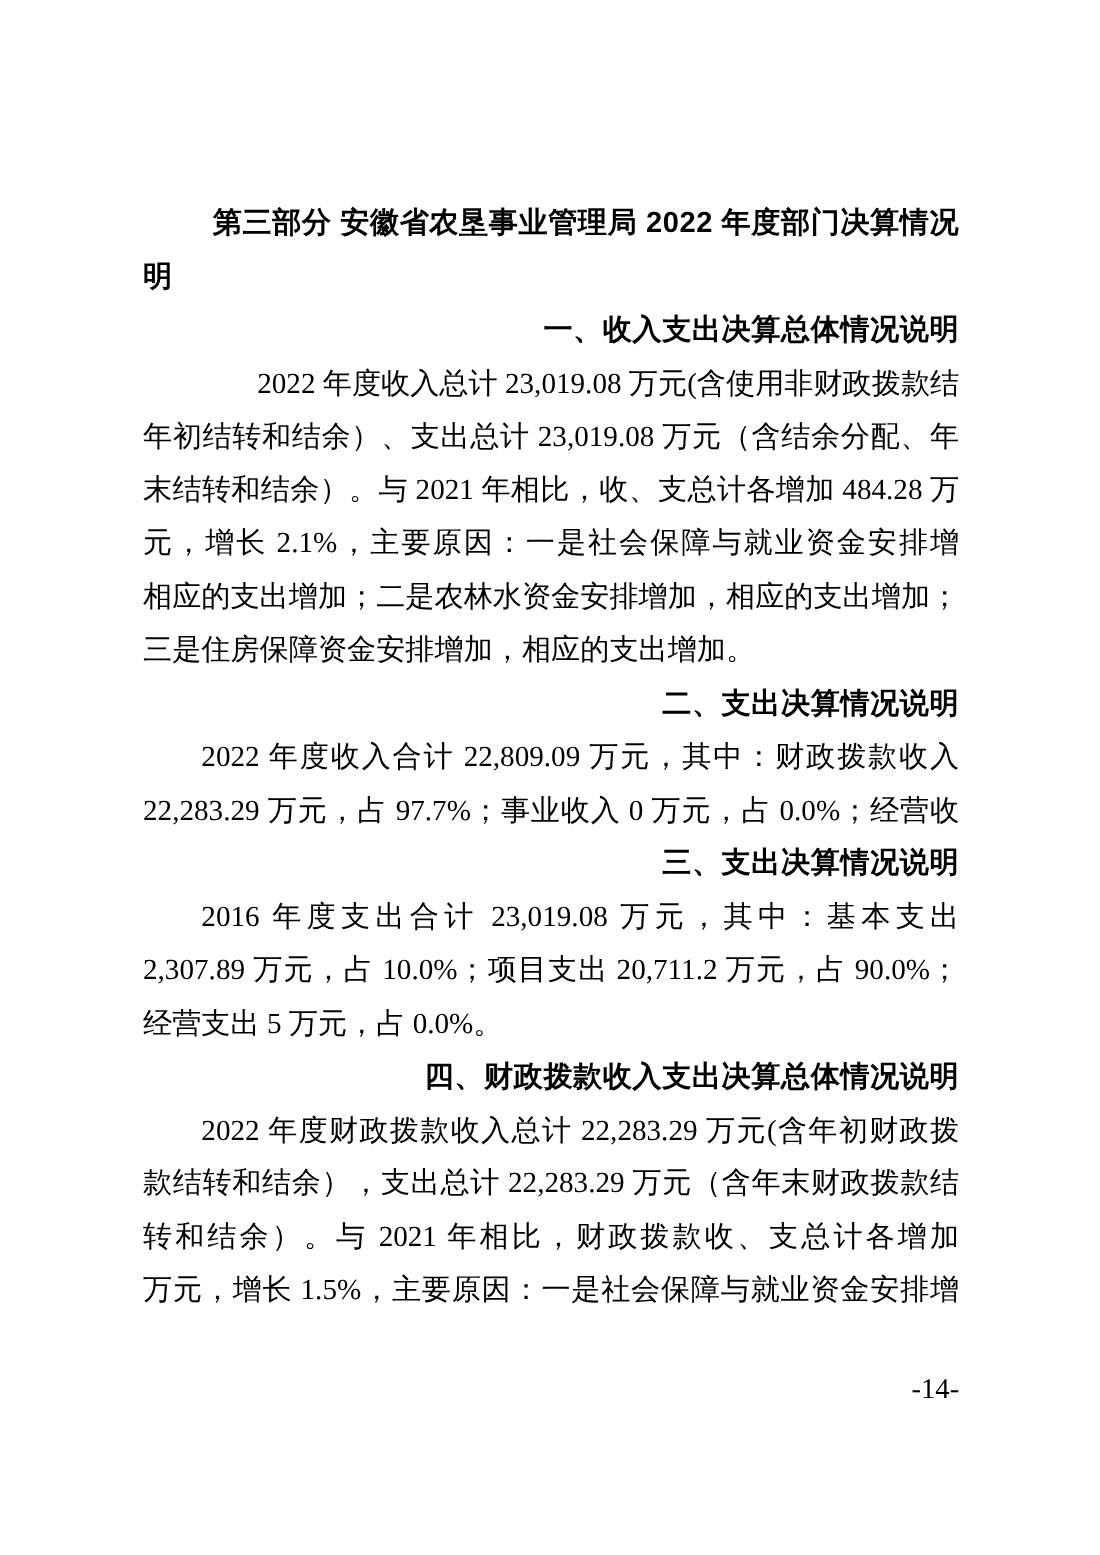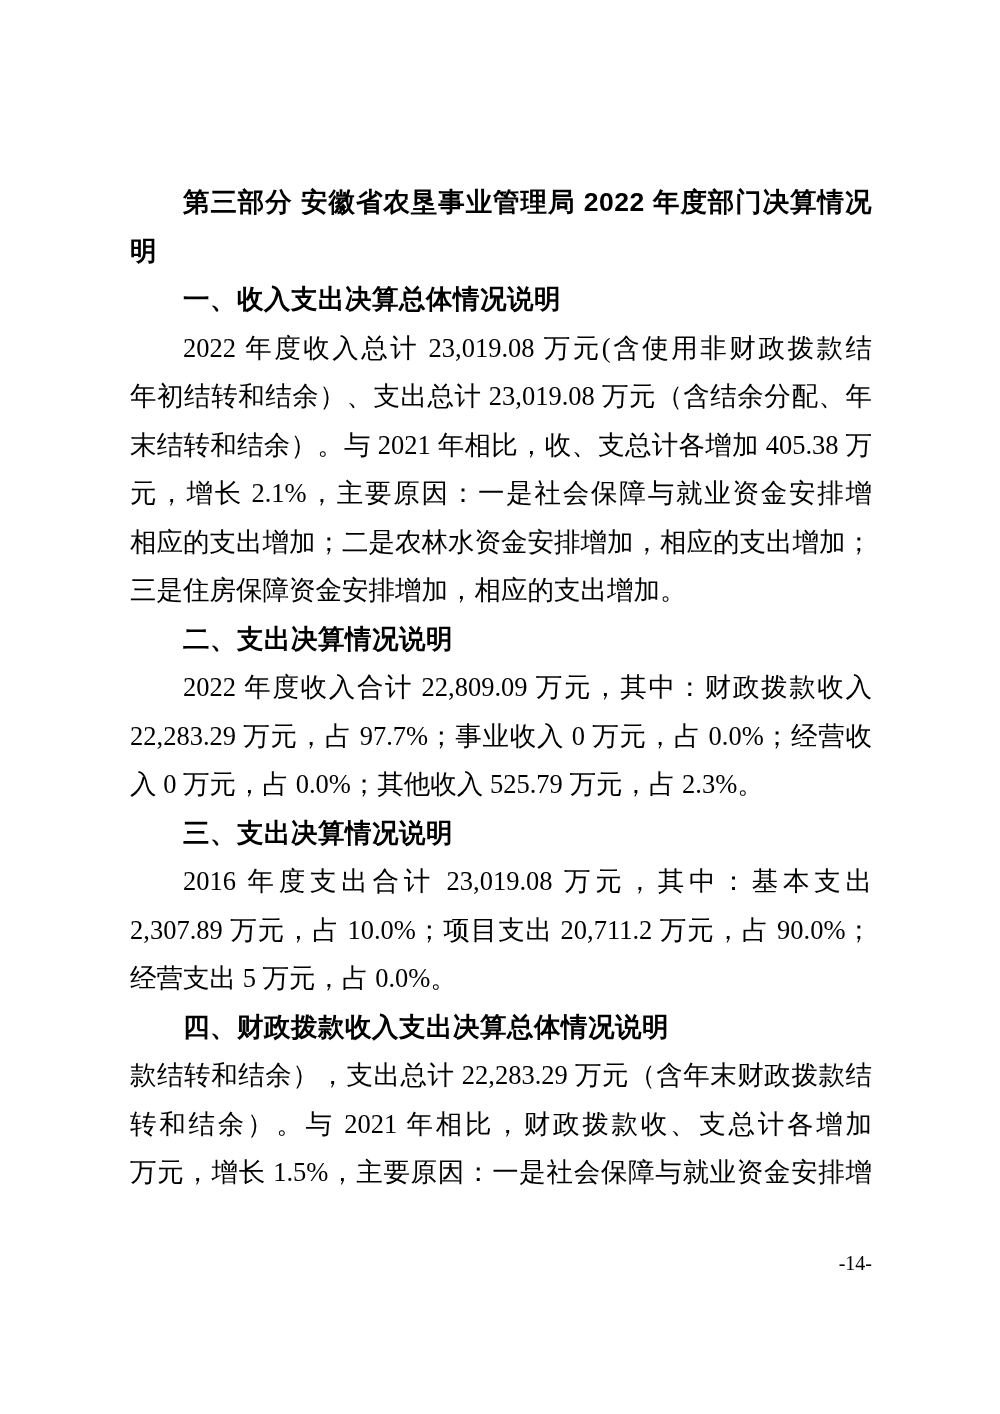--- a/index.html
+++ b/index.html
@@ -24,65 +24,66 @@
     overflow: hidden;
     white-space: nowrap;
   }
   .fill {
     white-space: normal;
     text-align: justify;
     text-align-last: justify;
   }
   .indent {
     text-indent: 53px;
+    text-align: right;
   }
   .title, .heading {
     font-family: "Liberation Sans", "DejaVu Sans", sans-serif;
     font-weight: bold;
     letter-spacing: 0.5px;
   }
   .body {
     font-weight: normal;
   }
   .footer {
     position: absolute;
     top: 1243px;
     right: 128px;
     height: 40px;
     line-height: 40px;
-    font-size: 20px;
+    font-size: 26px;
     font-family: "Liberation Serif", "DejaVu Serif", serif;
   }
 </style>
 </head>
 <body>
 
 <div class="page">
 
   <div class="line title indent fill">第三部分 安徽省农垦事业管理局 2022 年度部门决算情况说</div>
   <div class="line title">明</div>
 
   <div class="line heading indent">一、收入支出决算总体情况说明</div>
   <div class="line body indent fill">2022 年度收入总计 23,019.08 万元(含使用非财政拨款结余、</div>
   <div class="line body fill">年初结转和结余）、支出总计 23,019.08 万元（含结余分配、年</div>
-  <div class="line body fill">末结转和结余）。与 2021 年相比，收、支总计各增加 405.38 万</div>
+  <div class="line body fill">末结转和结余）。与 2021 年相比，收、支总计各增加 484.28 万</div>
   <div class="line body fill">元，增长 2.1%，主要原因：一是社会保障与就业资金安排增加，</div>
   <div class="line body fill">相应的支出增加；二是农林水资金安排增加，相应的支出增加；</div>
   <div class="line body">三是住房保障资金安排增加，相应的支出增加。</div>
 
   <div class="line heading indent">二、支出决算情况说明</div>
   <div class="line body indent fill">2022 年度收入合计 22,809.09 万元，其中：财政拨款收入</div>
   <div class="line body fill">22,283.29 万元，占 97.7%；事业收入 0 万元，占 0.0%；经营收</div>
-  <div class="line body">入 0 万元，占 0.0%；其他收入 525.79 万元，占 2.3%。</div>
 
   <div class="line heading indent">三、支出决算情况说明</div>
   <div class="line body indent fill">2016 年度支出合计 23,019.08 万元，其中：基本支出</div>
   <div class="line body fill">2,307.89 万元，占 10.0%；项目支出 20,711.2 万元，占 90.0%；</div>
   <div class="line body">经营支出 5 万元，占 0.0%。</div>
 
   <div class="line heading indent">四、财政拨款收入支出决算总体情况说明</div>
+  <div class="line body indent fill">2022 年度财政拨款收入总计 22,283.29 万元(含年初财政拨</div>
   <div class="line body fill">款结转和结余），支出总计 22,283.29 万元（含年末财政拨款结</div>
   <div class="line body fill">转和结余）。与 2021 年相比，财政拨款收、支总计各增加 325.84</div>
   <div class="line body fill">万元，增长 1.5%，主要原因：一是社会保障与就业资金安排增加，</div>
 
   <div class="footer">-14-</div>
 
 </div>
 
 </body></html>

